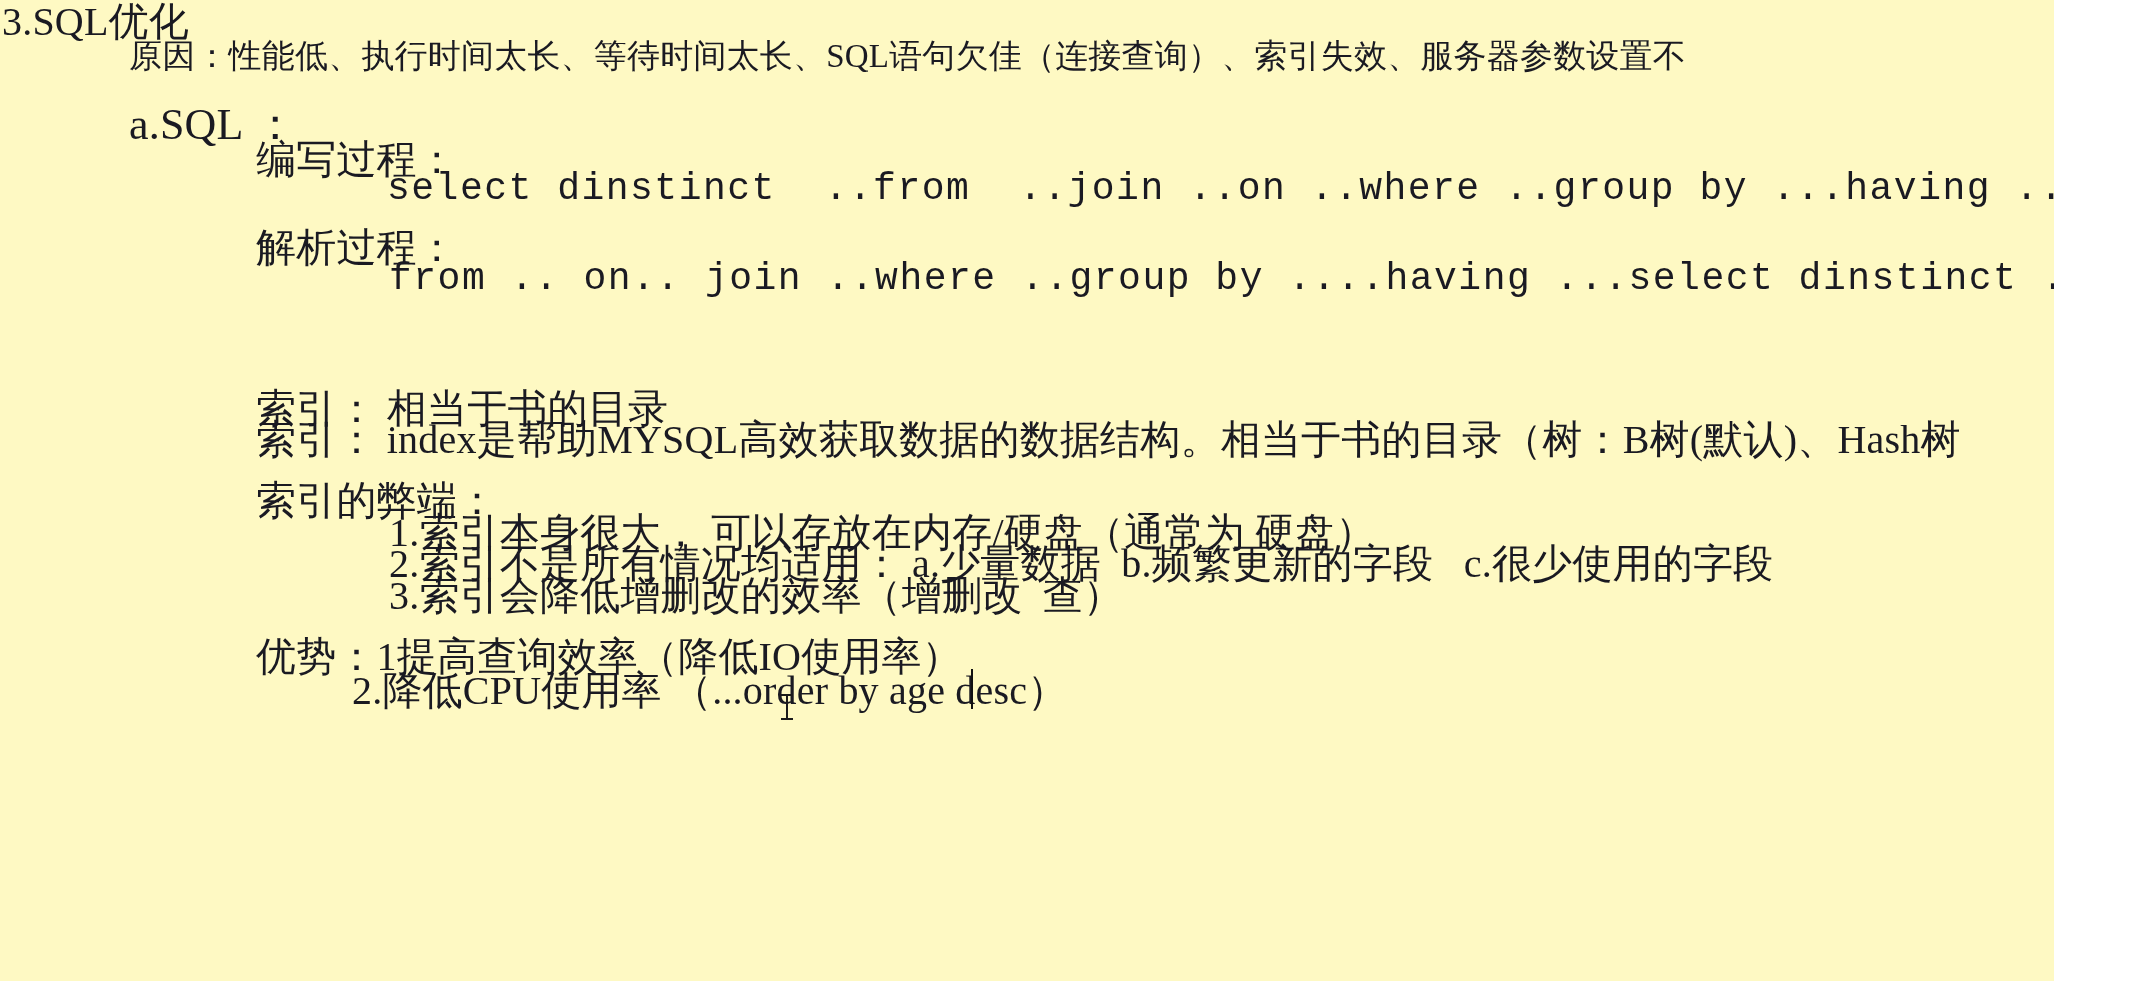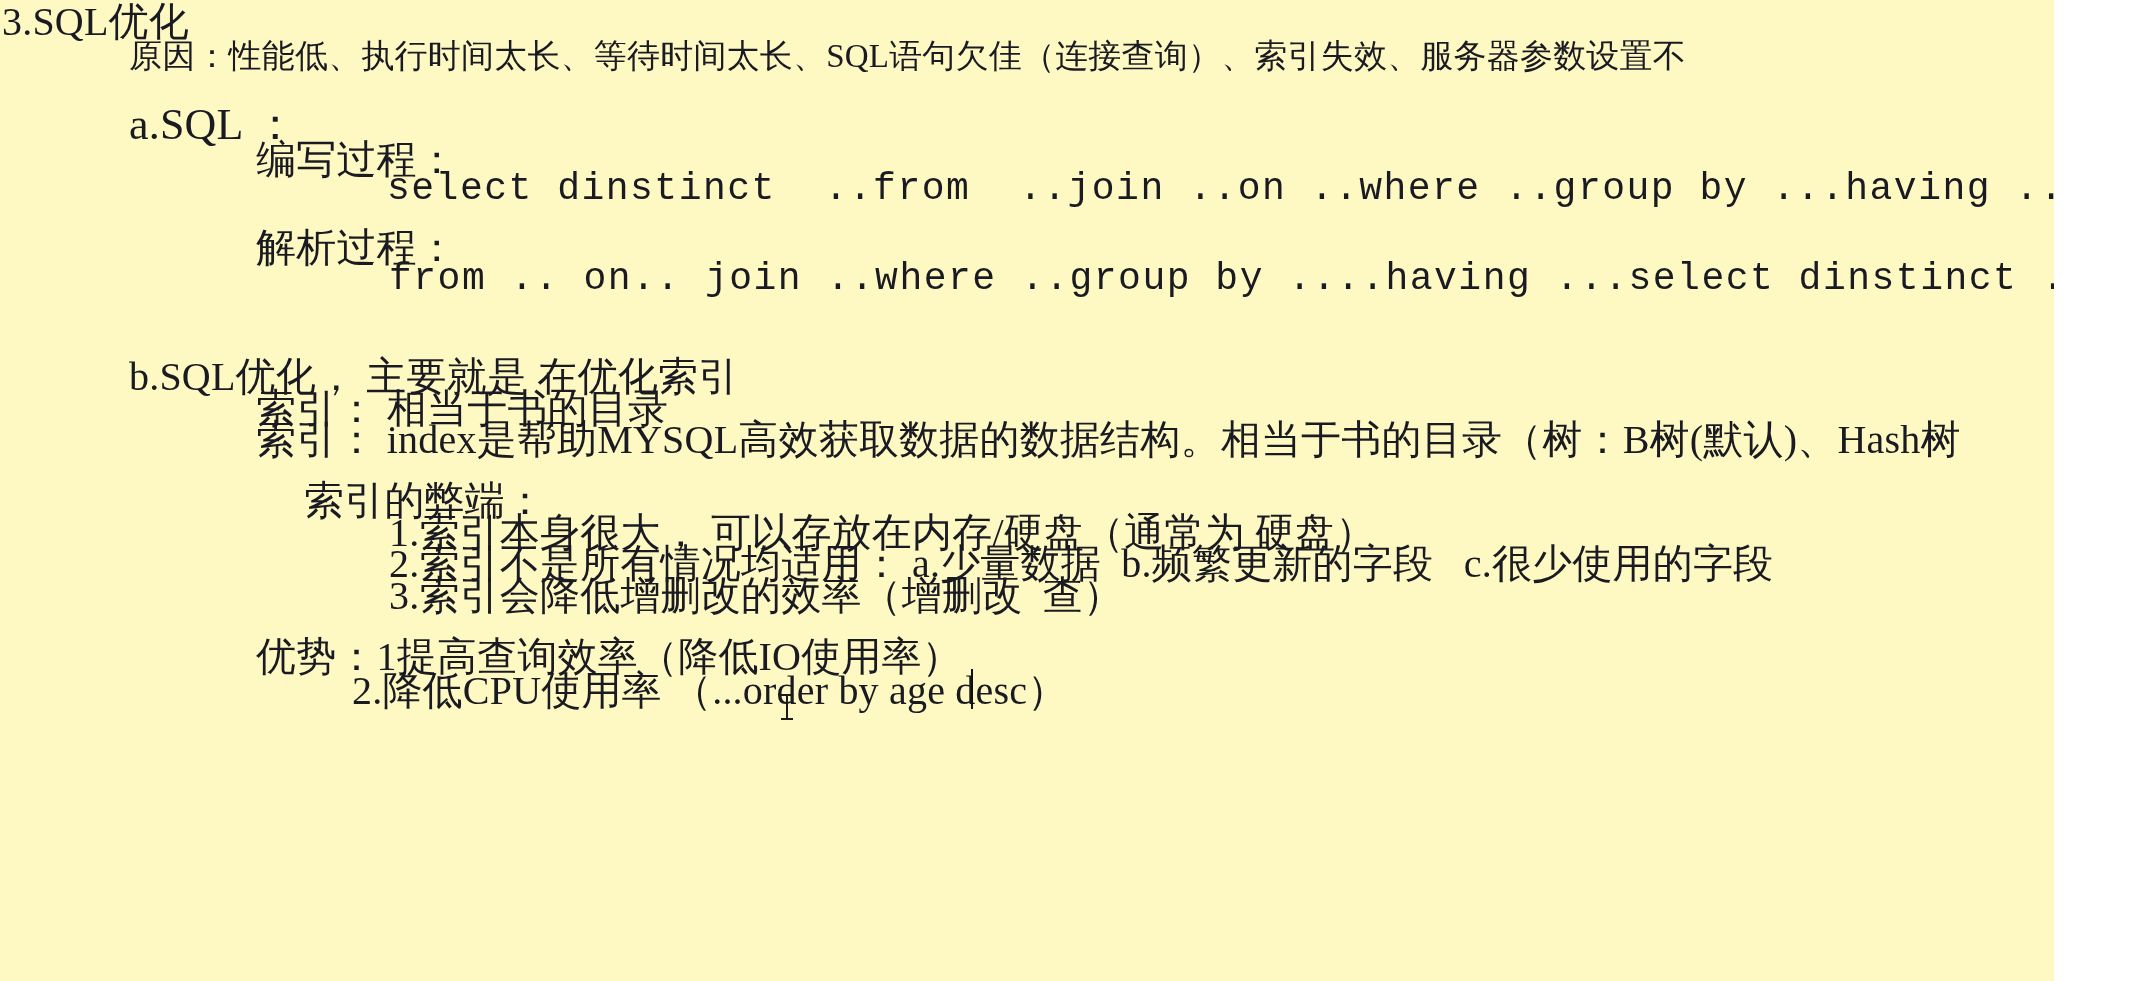--- a/index.html
+++ b/index.html
@@ -55,21 +55,21 @@
   .l-write      { left: 256px;  top: 140px; font-size: 40px; font-family: Liberation Serif, serif; }
   .l-write-code { left: 387px;  top: 170px; font-size: 38px; }
 
   .l-parse      { left: 256px;  top: 228px; font-size: 40px; text-align: center; }
   .l-parse-code { left: 389px;  top: 260px; font-size: 38px; }
 
   .l-b-opt      { left: 129px;  top: 357px; font-size: 40px; }
   .l-index1     { left: 256px;  top: 389px; font-size: 40px; }
   .l-index2     { left: 256px;  top: 420px; font-size: 40px; }
 
-  .l-draw-head  { left: 256px;  top: 481px; font-size: 40px; margin-left: 48px; }
+  .l-draw-head  { left: 256px;  top: 481px; font-size: 40px; }
   .l-draw-1     { left: 389px;  top: 513px; font-size: 40px; }
   .l-draw-2     { left: 389px;  top: 544px; font-size: 40px; }
   .l-draw-3     { left: 389px;  top: 576px; font-size: 40px; }
 
   .l-adv-head   { left: 256px;  top: 637px; font-size: 40px; }
   .l-adv-2      { left: 352px;  top: 671px; font-size: 40px; }
 
   
   #caret {
     position: absolute;
@@ -120,21 +120,20 @@
   <div class="line cn l-a-sql">a.SQL ：</div>
 
   <div class="line cn l-write">编写过程：</div>
 
   <div class="line mono l-write-code">select dinstinct  ..from  ..join ..on ..where ..group by ...having ..orde</div>
 
   <div class="line cn l-parse">解析过程：</div>
 
   <div class="line mono l-parse-code">from .. on.. join ..where ..group by ....having ...select dinstinct ..ord</div>
 
-  <div class="line cn l-b-opt">b.SQL优化， 主要就是 在优化索引</div>
 
   <div class="line cn l-index1">索引： 相当于书的目录</div>
 
   <div class="line cn l-index2">索引： index是帮助MYSQL高效获取数据的数据结构。相当于书的目录（树：B树(默认)、Hash树</div>
 
   <div class="line cn l-draw-head">索引的弊端：</div>
 
   <div class="line cn l-draw-1">1.索引本身很大， 可以存放在内存/硬盘（通常为 硬盘）</div>
 
   <div class="line cn l-draw-2">2.索引不是所有情况均适用： a.少量数据  b.频繁更新的字段   c.很少使用的字段</div>

